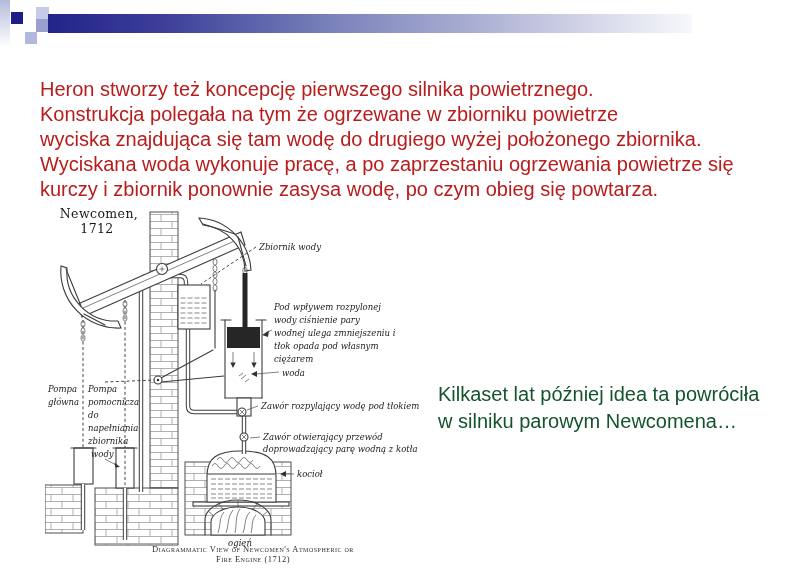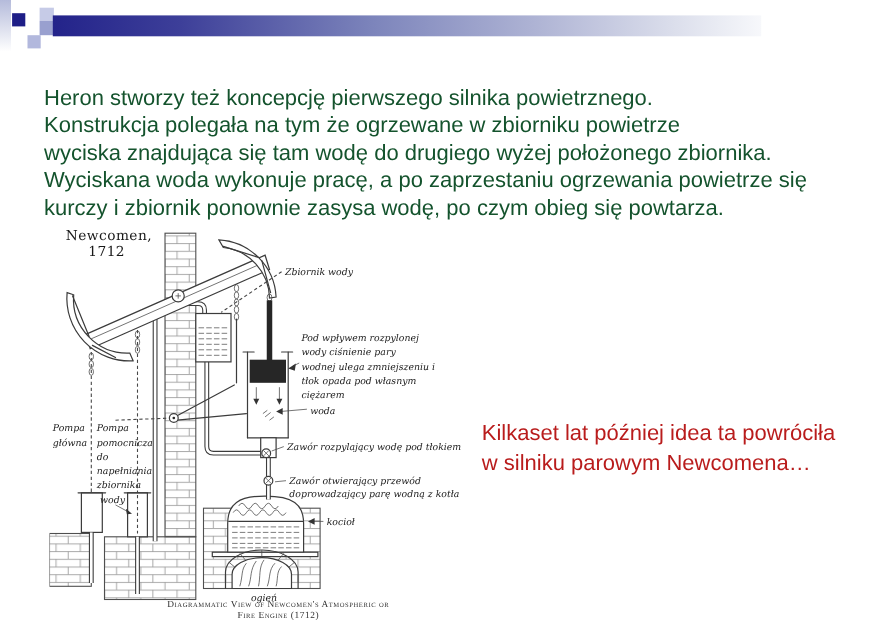--- a/index.html
+++ b/index.html
@@ -12,23 +12,23 @@
   .sq{position:absolute;}
   .sq-navy{left:11px;top:12px;width:12px;height:12px;background:#1e1e87;}
   .sq-light{left:36px;top:7px;width:13px;height:12px;background:#c6cbe7;}
   .sq-mid{left:36px;top:19px;width:13px;height:13px;background:#99a0cf;}
   .sq-small{left:25px;top:32px;width:12px;height:12px;background:#b2b8dd;}
   .deco-bar{position:absolute;left:48px;top:14px;width:644px;height:19px;
     background:linear-gradient(90deg,#23238a 0%,#3d3f99 18%,#7c84bb 45%,#aeb3d4 68%,#dcdfec 88%,#f7f8fb 100%);}
 
   
   .intro{position:absolute;left:40px;top:77px;width:740px;font-size:20px;line-height:25px;
+    color:#b91c1c;white-space:pre-line;}
+  .aside{position:absolute;left:438px;top:381px;width:345px;font-size:20px;line-height:27px;
     color:#14532d;white-space:pre-line;}
-  .aside{position:absolute;left:438px;top:381px;width:345px;font-size:20px;line-height:27px;
-    color:#b91c1c;white-space:pre-line;}
 
   
   svg.diagram{position:absolute;left:45px;top:200px;width:390px;height:365px;}
   .d-ln{stroke:#3c3c3c;stroke-width:1.1;fill:none;stroke-linecap:round;}
   .d-fill{fill:#ffffff;stroke:#3c3c3c;stroke-width:1.1;}
   .d-thin{stroke:#4a4a4a;stroke-width:0.7;fill:none;}
   .d-dash{stroke:#474747;stroke-width:1;fill:none;stroke-dasharray:3 2.4;}
   .d-hatch{stroke:#555;stroke-width:0.7;fill:none;stroke-dasharray:5 2;}
   .pipe-o{stroke:#3c3c3c;stroke-width:4.4;fill:none;}
   .pipe-i{stroke:#ffffff;stroke-width:2.4;fill:none;}

